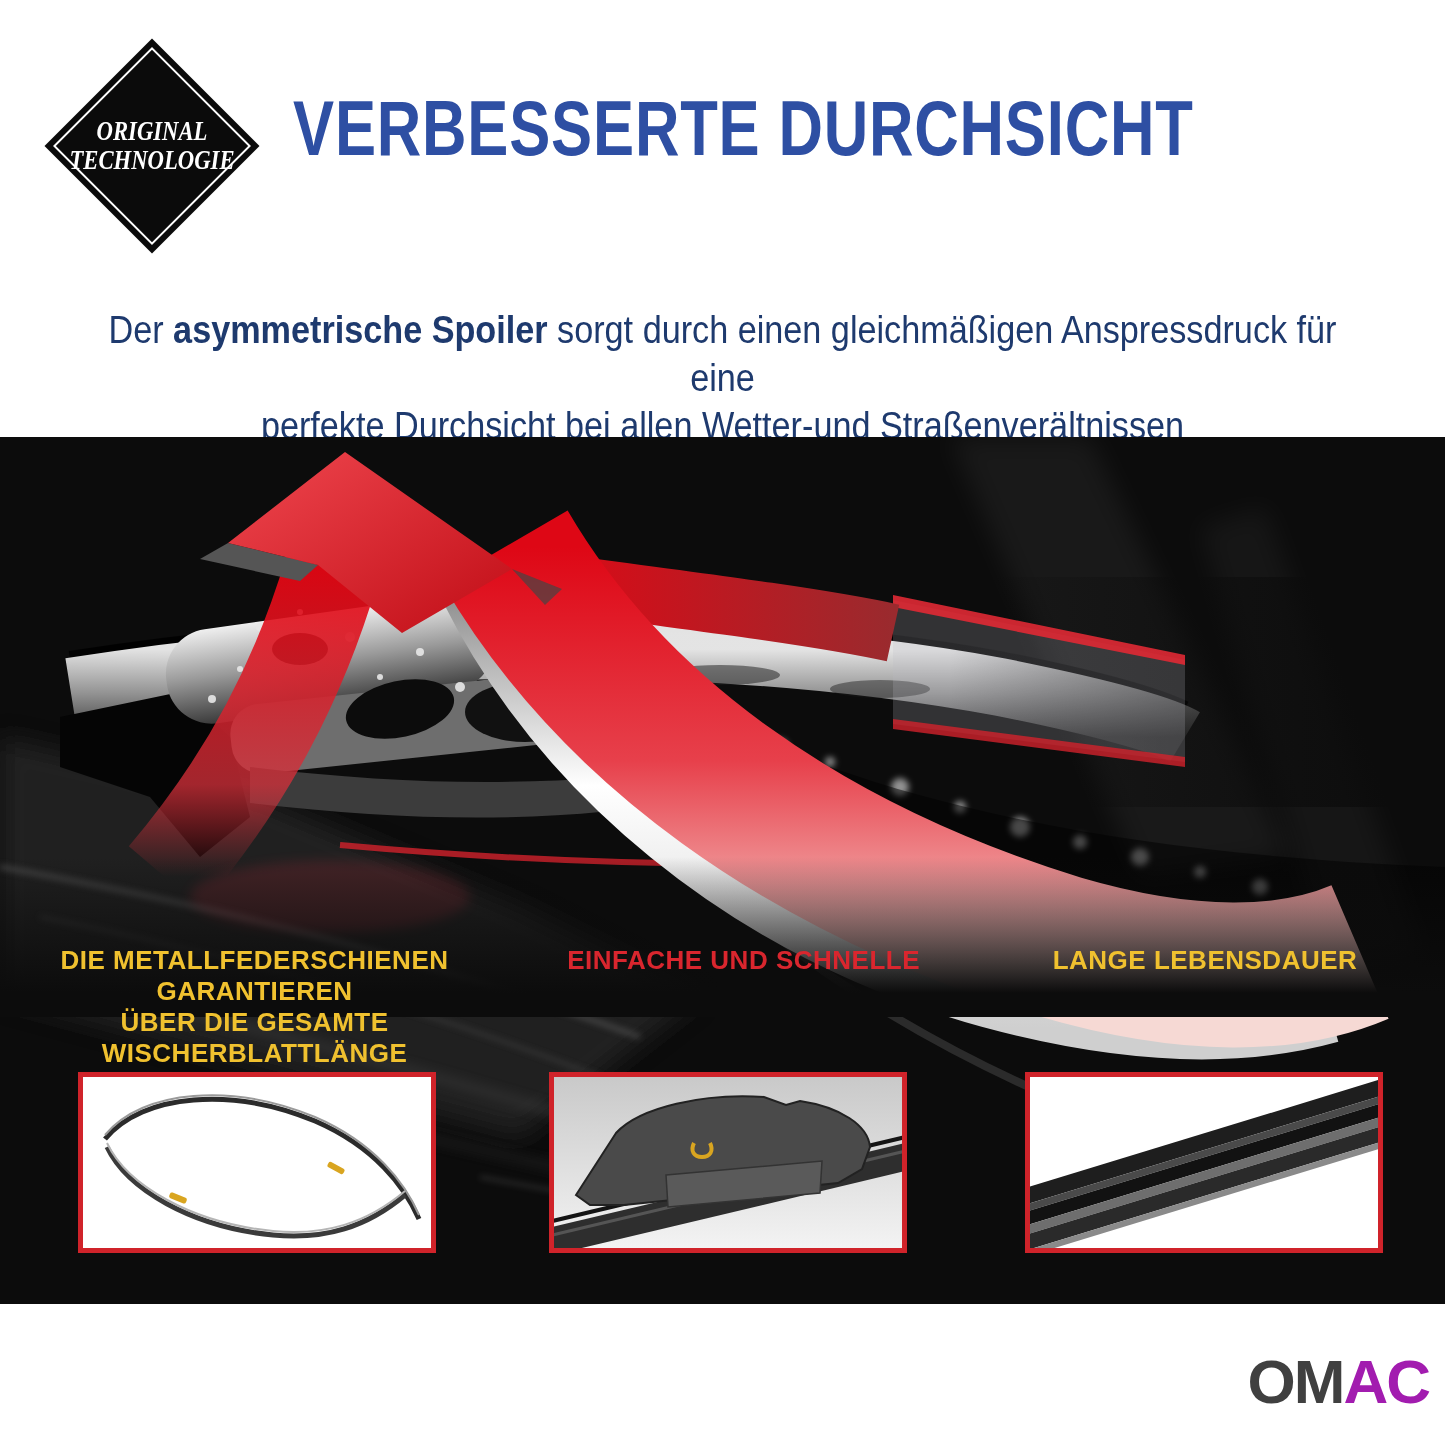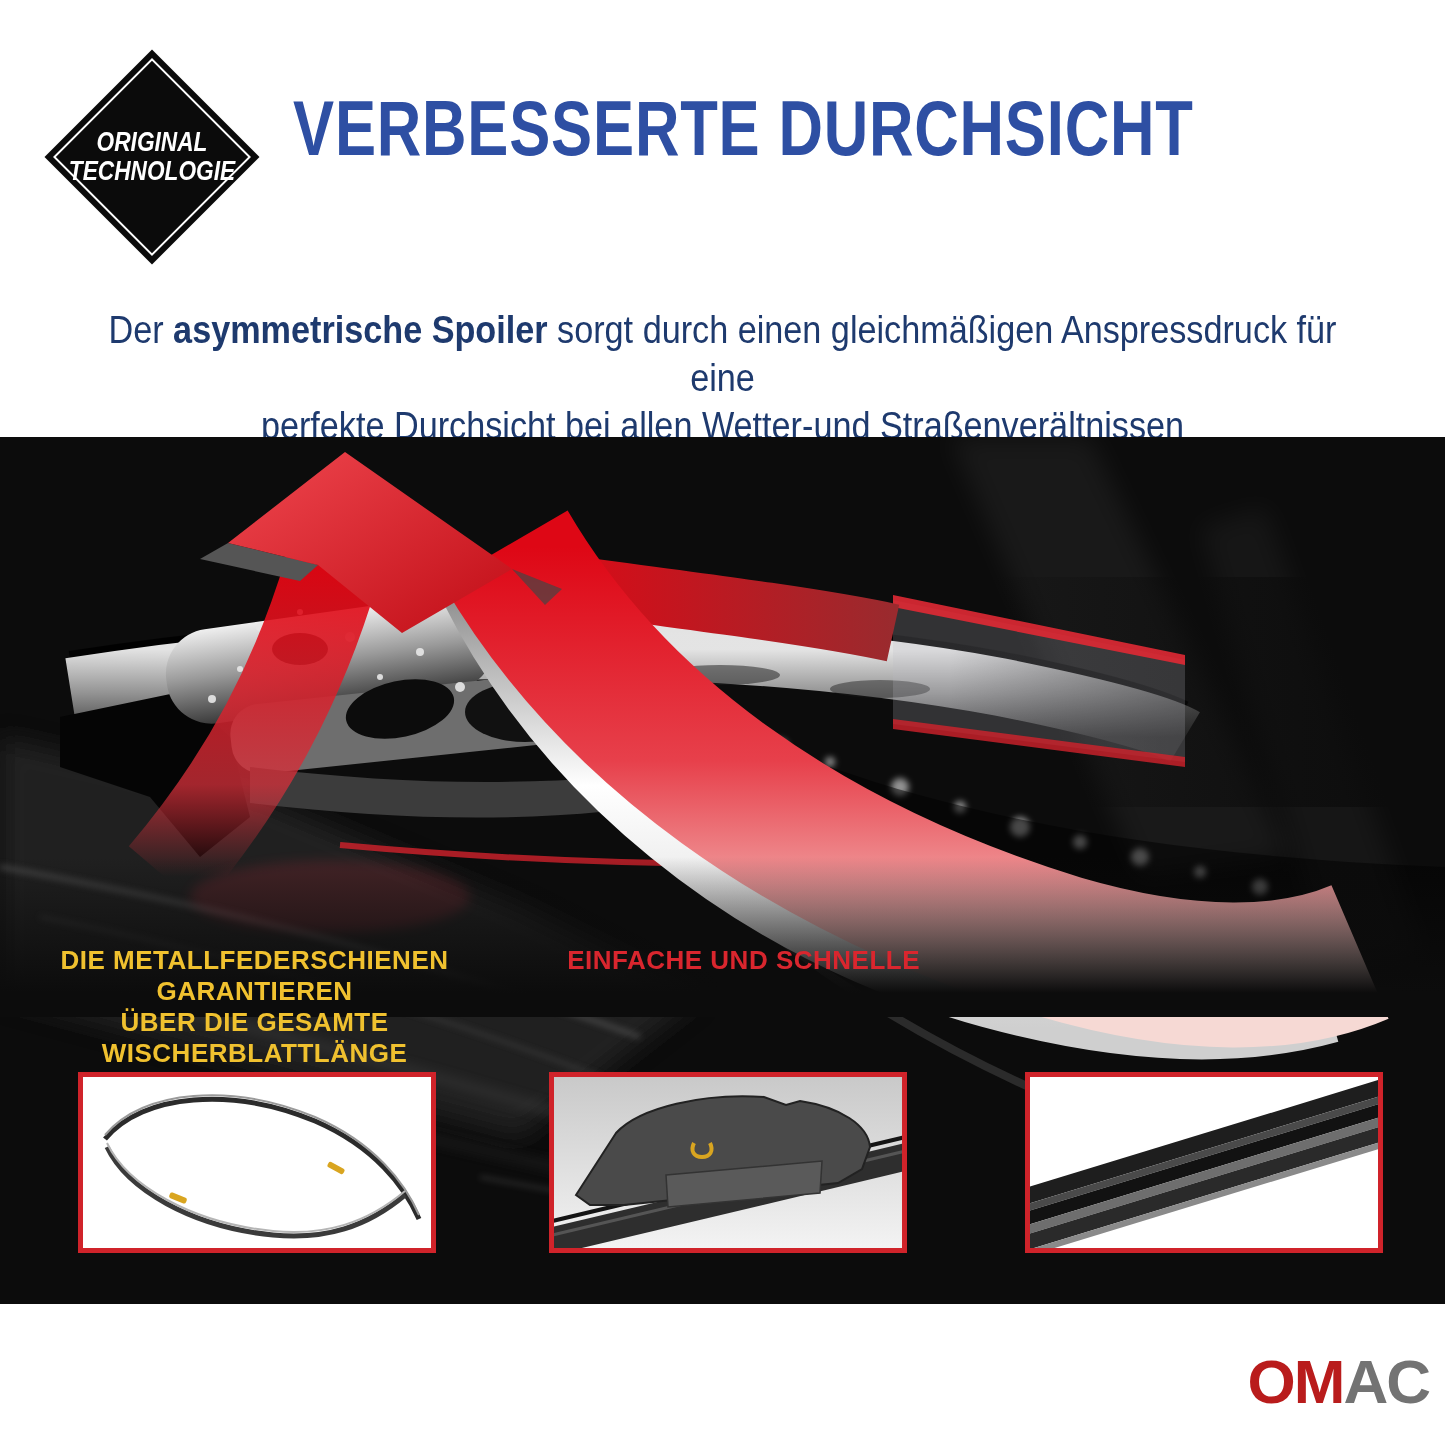--- a/index.html
+++ b/index.html
@@ -4,21 +4,21 @@
 <style>
   html,body{margin:0;padding:0;}
   body{
     width:1445px;height:1445px;position:relative;overflow:hidden;
     background:#ffffff;
     font-family:"Liberation Sans", sans-serif;
   }
   .canvas{position:absolute;left:0;top:0;width:1445px;height:1445px;background:#ffffff;}
 
   
-  .badge{position:absolute;left:42px;top:47px;width:220px;height:220px;}
+  .badge{position:absolute;left:42px;top:36px;width:220px;height:220px;font-family:Liberation Serif, serif;}
   .diamond{
     position:absolute;left:34px;top:34px;width:152px;height:152px;
     background:#0b0b0b;transform:rotate(45deg);
   }
   .diamond::after{content:"";position:absolute;inset:6px;border:2px solid #ffffff;}
   .badge-text{
     position:absolute;inset:0;display:flex;flex-direction:column;align-items:center;justify-content:center;
     transform:scaleX(.84);
   }
   .badge-line{
@@ -64,22 +64,22 @@
   .pb1{left:78px;}
   .pb2{left:549px;}
   .pb3{left:1025px;}
 
   
   .footer{position:absolute;left:0;top:1304px;width:1445px;height:141px;background:#ffffff;}
   .omac-logo{
     position:absolute;right:16px;top:42px;
     font-weight:bold;font-size:62px;letter-spacing:-2px;white-space:nowrap;
   }
-  .omac-logo .om{color:#b91c1c;}
-  .omac-logo .ac{color:#737373;}
+  .omac-logo .om{color:#404040;}
+  .omac-logo .ac{color:#a21caf;}
 </style>
 </head>
 <body>
 
 <div class="canvas">
 
   <div class="badge">
     <div class="diamond"></div>
     <div class="badge-text">
       <span class="badge-line">ORIGINAL</span>
@@ -226,20 +226,21 @@
     </svg>
 
     <div class="cap cap1">
       <div><span class="y">DIE METALLFEDERSCHIENEN GARANTIEREN</span></div>
       <div><span class="y">ÜBER DIE GESAMTE WISCHERBLATTLÄNGE</span></div>
     </div>
     <div class="cap cap2">
       <div><span class="r">EINFACHE UND SCHNELLE</span></div>
     </div>
     <div class="cap cap3">
+      <div><span class="y">LANGE LEBENSDAUER</span></div>
     </div>
 
     <div class="pbox pb1">
       <svg viewBox="0 0 348 171" aria-hidden="true">
         <rect width="348" height="171" fill="#ffffff"></rect>
         <path d="M22,62 C60,16 150,10 232,44 C292,70 322,110 336,142" stroke="#2b2b2b" stroke-width="5" fill="none"></path>
         <path d="M22,58 C60,12 150,6 232,40 C292,66 322,106 336,138" stroke="#9a9a9a" stroke-width="2" fill="none"></path>
         <path d="M24,70 C44,112 108,150 190,158 C242,163 284,150 322,118" stroke="#3a3a3a" stroke-width="5" fill="none"></path>
         <path d="M24,66 C44,108 108,146 190,154 C242,159 284,146 322,114" stroke="#b5b5b5" stroke-width="2" fill="none"></path>
         <rect x="86" y="118" width="18" height="6" rx="2" fill="#d9a520" transform="rotate(22 95 121)"></rect>

